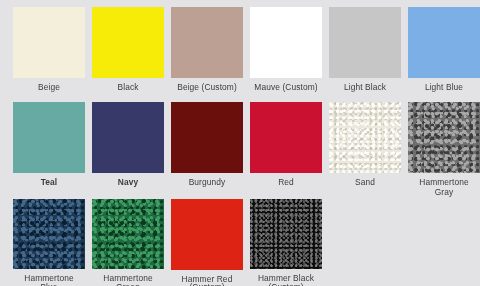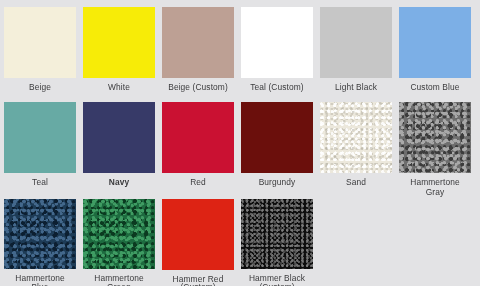--- a/index.html
+++ b/index.html
@@ -12,21 +12,21 @@
     background: #e3e3e5;
     font-family: "Liberation Sans", sans-serif;
     overflow: hidden;
   }
 
   #swatch-grid {
     position: relative;
     width: 480px;
     height: 286px;
     box-sizing: border-box;
-    padding: 7px 0 0 4px;
+    padding: 7px 0 0 13px;
     display: grid;
     grid-template-columns: repeat(6, 79px);
     grid-template-rows: 95px 97px 94px;
   }
 
   .swatch-cell {
     width: 79px;
     display: flex;
     flex-direction: column;
     align-items: flex-start;
@@ -97,53 +97,53 @@
 </head>
 <body>
 
 <div id="swatch-grid" style="background: rgb(227, 227, 229);">
     <div class="swatch-cell">
       <div class="swatch-chip fin-solid" style="--c: #f4efda;"></div>
       <div class="swatch-label" style="color: rgb(59, 59, 61);">Beige</div>
     </div>
     <div class="swatch-cell">
       <div class="swatch-chip fin-solid" style="--c: #f7ec07;"></div>
-      <div class="swatch-label" style="color: rgb(59, 59, 61);">White</div>
+      <div class="swatch-label" style="color: rgb(59, 59, 61);">Black</div>
     </div>
     <div class="swatch-cell">
       <div class="swatch-chip fin-solid" style="--c: #bda094;"></div>
       <div class="swatch-label" style="color: rgb(59, 59, 61);">Beige (Custom)</div>
     </div>
     <div class="swatch-cell">
       <div class="swatch-chip fin-solid" style="--c: #ffffff;"></div>
-      <div class="swatch-label" style="color: rgb(59, 59, 61);">Teal (Custom)</div>
+      <div class="swatch-label" style="color: rgb(59, 59, 61);">Mauve (Custom)</div>
     </div>
     <div class="swatch-cell">
       <div class="swatch-chip fin-solid" style="--c: #c6c6c6;"></div>
       <div class="swatch-label" style="color: rgb(59, 59, 61);">Light Black</div>
     </div>
     <div class="swatch-cell">
       <div class="swatch-chip fin-solid" style="--c: #7cafe6;"></div>
-      <div class="swatch-label" style="color: rgb(59, 59, 61);">Custom Blue</div>
+      <div class="swatch-label" style="color: rgb(59, 59, 61);">Light Blue</div>
     </div>
     <div class="swatch-cell">
       <div class="swatch-chip fin-solid" style="--c: #67aaa4;"></div>
-      <div class="swatch-label" style="color: rgb(59, 59, 61);">Teal</div>
+      <div class="swatch-label" style="color: rgb(59, 59, 61); font-weight: bold;">Teal</div>
     </div>
     <div class="swatch-cell">
       <div class="swatch-chip fin-solid" style="--c: #373a68;"></div>
       <div class="swatch-label" style="color: rgb(59, 59, 61); font-weight: bold;">Navy</div>
     </div>
     <div class="swatch-cell">
+      <div class="swatch-chip fin-solid" style="--c: #6b0f0c;"></div>
+      <div class="swatch-label" style="color: rgb(59, 59, 61);">Burgundy</div>
+    </div>
+    <div class="swatch-cell">
       <div class="swatch-chip fin-solid" style="--c: #ca1132;"></div>
       <div class="swatch-label" style="color: rgb(59, 59, 61);">Red</div>
-    </div>
-    <div class="swatch-cell">
-      <div class="swatch-chip fin-solid" style="--c: #6b0f0c;"></div>
-      <div class="swatch-label" style="color: rgb(59, 59, 61);">Burgundy</div>
     </div>
     <div class="swatch-cell">
       <div class="swatch-chip fin-sand" style="--c: #ece8dc;"></div>
       <div class="swatch-label" style="color: rgb(59, 59, 61); text-align: center;">Sand</div>
     </div>
     <div class="swatch-cell">
       <div class="swatch-chip fin-hammer" style="--c: #6e6e6e; --hi: #a8a8a8; --lo: #3c3c3c;"></div>
       <div class="swatch-label" style="color: rgb(59, 59, 61);">Hammertone
 Gray</div>
     </div>

